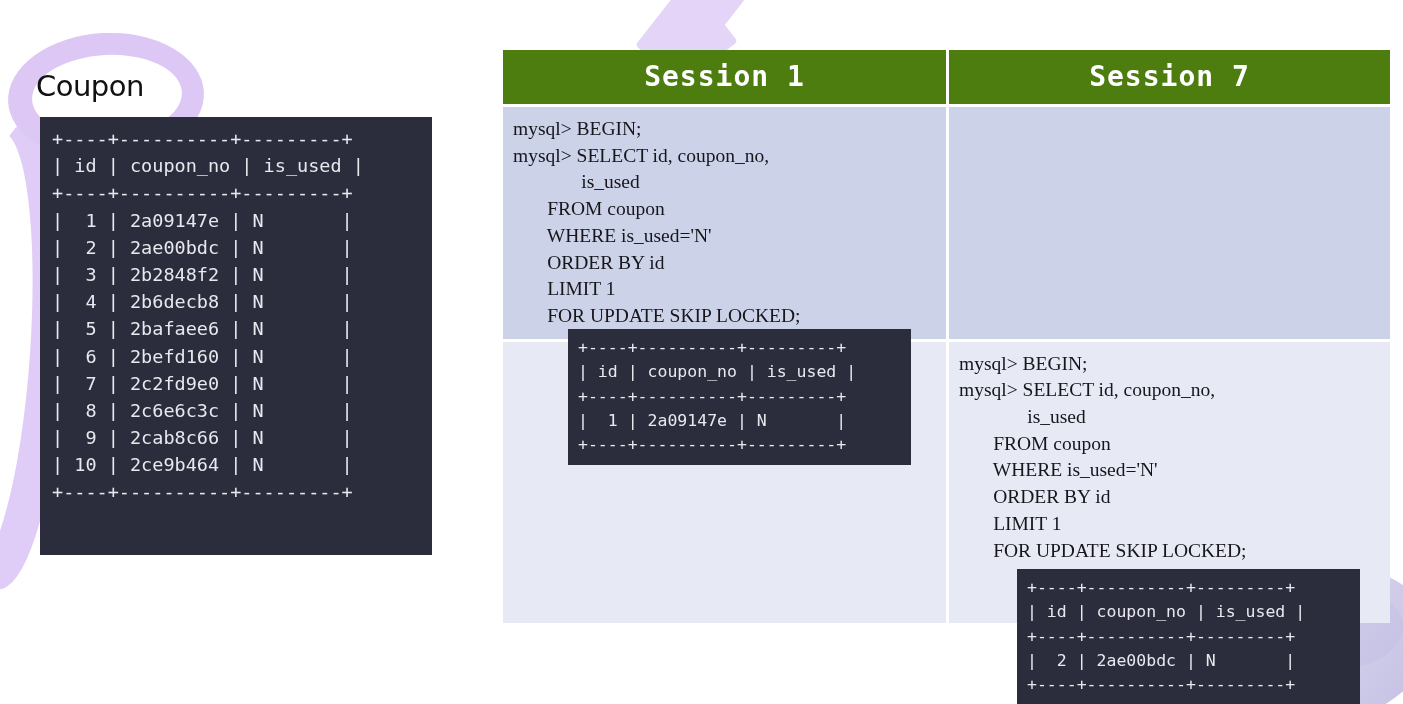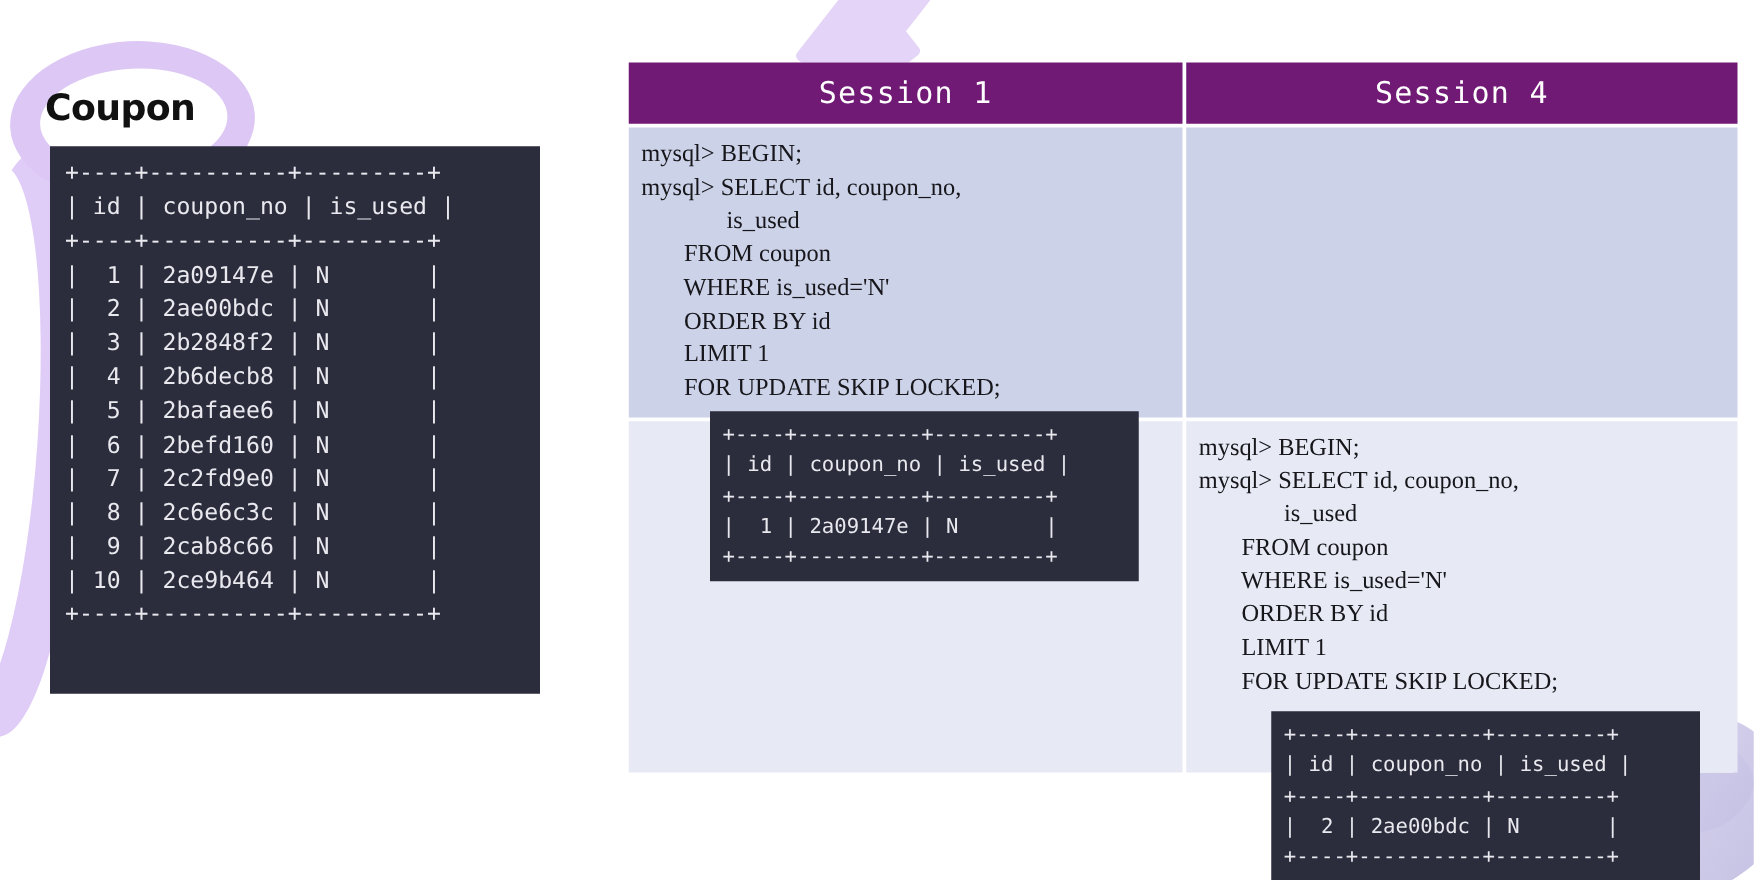--- a/index.html
+++ b/index.html
@@ -113,21 +113,21 @@
     white-space: pre;
     line-height: 1.47;
   }
 
   
   .coupon-title {
     position: absolute;
     left: 36px;
     top: 69px;
     font-family: "DejaVu Sans", sans-serif;
-    font-weight: bold;
+    font-weight: normal;
     font-size: 29px;
     color: #111111;
     letter-spacing: -0.5px;
     z-index: 3;
   }
   .coupon-console {
     position: absolute;
     left: 40px;
     top: 117px;
     width: 392px;
@@ -144,25 +144,25 @@
     left: 503px;
     top: 50px;
     width: 884px;
     z-index: 2;
     display: grid;
     grid-template-columns: 443px 441px;
     gap: 3px 3px;
     background: #ffffff;
   }
   .th {
-    background: #701a75;
+    background: #4d7c0f;
     color: #ffffff;
     font-family: "DejaVu Sans Mono", monospace;
-    font-weight: normal;
-    font-size: 24px;
+    font-weight: bold;
+    font-size: 28px;
     text-align: center;
     padding: 10px 0 11px 0;
     letter-spacing: 1px;
   }
   .cell {
     font-family: Liberation Serif, serif;
     font-size: 19.5px;
     color: #16161b;
     white-space: pre;
     line-height: 1.37;
@@ -221,21 +221,21 @@
 |  5 | 2bafaee6 | N       |
 |  6 | 2befd160 | N       |
 |  7 | 2c2fd9e0 | N       |
 |  8 | 2c6e6c3c | N       |
 |  9 | 2cab8c66 | N       |
 | 10 | 2ce9b464 | N       |
 +----+----------+---------+</div>
 
 <div class="session-table">
   <div class="th">Session 1</div>
-  <div class="th">Session 4</div>
+  <div class="th">Session 7</div>
 
   <div class="cell row1 cell-r1c1">mysql&gt; BEGIN;
 mysql&gt; SELECT id, coupon_no,
               is_used
        FROM coupon
        WHERE is_used='N'
        ORDER BY id
        LIMIT 1
        FOR UPDATE SKIP LOCKED;</div>
   <div class="cell row1 cell-r1c2"></div>

